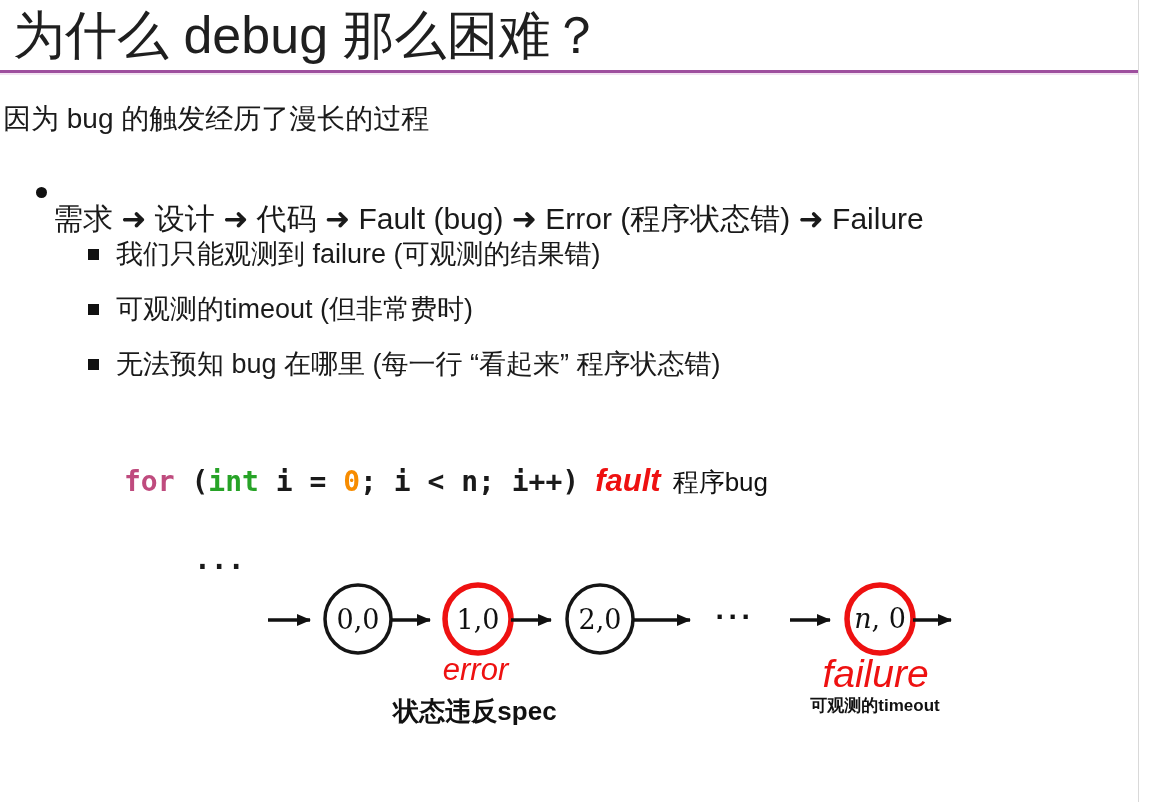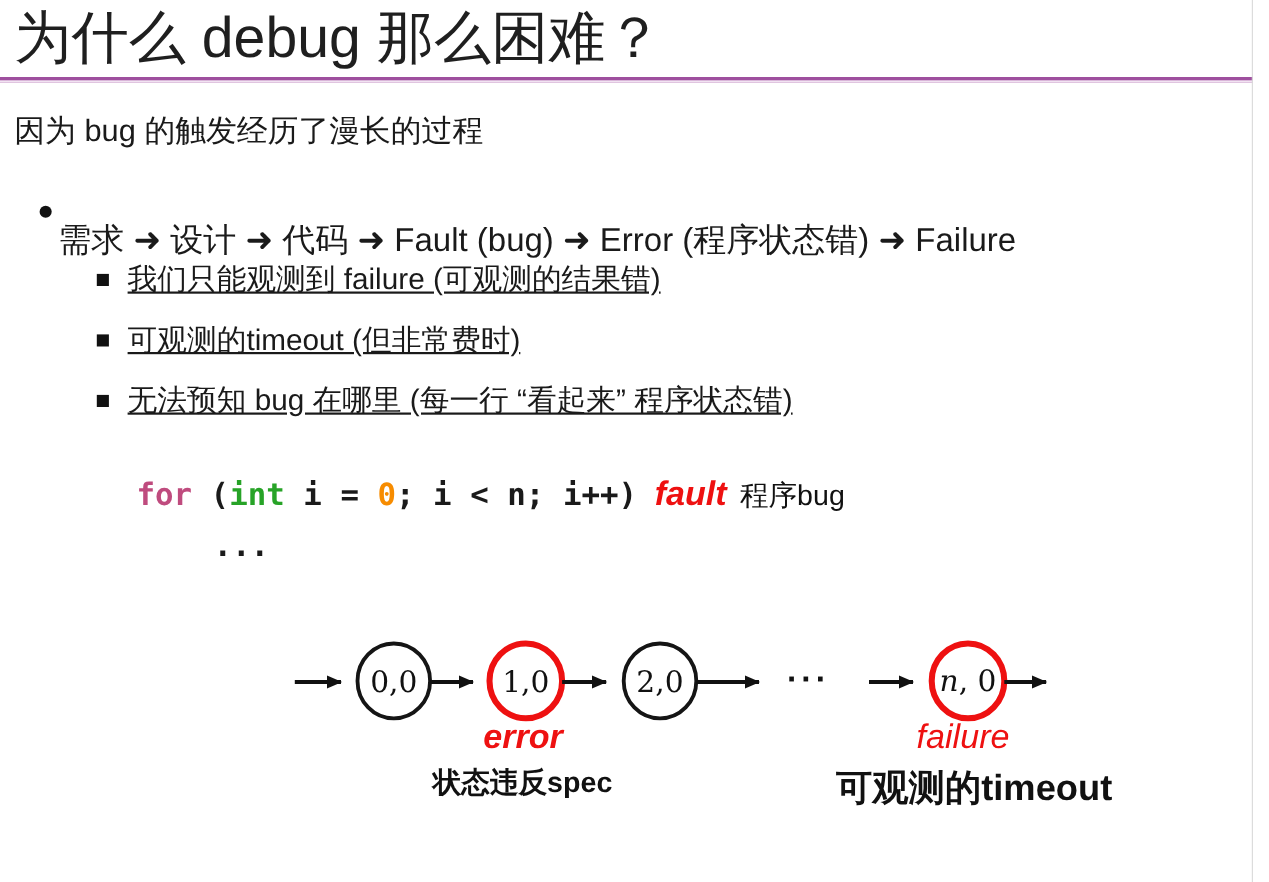--- a/index.html
+++ b/index.html
@@ -7,55 +7,55 @@
        font-family:"Liberation Sans","DejaVu Sans",sans-serif;color:#1a1a1a;}
   .slide{position:relative;width:1154px;height:643px;background:#fff;}
 
   .right-border{position:absolute;left:1138px;top:0;width:1px;height:802px;background:#d9d9d9;}
 
   .title{position:absolute;left:13px;top:0;width:1110px;height:68px;line-height:70px;
          font-size:52px;font-weight:500;color:#1f1f1f;white-space:nowrap;}
   .divider{position:absolute;left:0;top:70px;width:1139px;height:3px;background:#9e4f9e;
            border-bottom:2px solid #f2e3f2;}
 
-  .intro{position:absolute;left:13px;top:101px;font-size:28px;line-height:36px;white-space:nowrap;}
+  .intro{position:absolute;left:3px;top:101px;font-size:28px;line-height:36px;white-space:nowrap;}
 
   .bullet-row{position:absolute;left:36px;top:172px;display:flex;align-items:flex-start;flex-direction:column;}
   .disc{width:11px;height:11px;border-radius:50%;background:#111;margin-top:15px;flex:0 0 auto;}
   .bullet-text{margin-left:17px;font-size:30px;line-height:41px;white-space:nowrap;}
 
   .sub-row{position:absolute;left:88px;display:flex;align-items:flex-start;}
   .sub-row.s0{top:236px}.sub-row.s1{top:291px}.sub-row.s2{top:346px}
   .sq{width:11px;height:11px;background:#111;margin-top:13px;flex:0 0 auto;}
-  .sub-text{margin-left:17px;font-size:27px;line-height:37px;white-space:nowrap;text-decoration:underline;}
+  .sub-text{margin-left:17px;font-size:27px;line-height:37px;white-space:nowrap;}
 
   .code{position:absolute;left:124px;top:426px;font-family:"DejaVu Sans Mono","Liberation Mono",monospace;
         font-size:28px;font-weight:bold;line-height:46px;color:#1a1a1a;}
-  .code-line{white-space:pre;position:relative;}
+  .code-line{white-space:pre;position:relative;margin-top:32px;}
   .code-line.l2{padding-left:35px;}
   .code-line.l3{padding-left:70px;}
   .kw{color:#bf4b7e;}
   .ty{color:#27a327;}
   .num{color:#f78c00;}
   .fault{font-family:"Liberation Sans","DejaVu Sans",sans-serif;font-style:italic;font-weight:600;
          color:#ee1111;font-size:31px;margin-left:16px;}
   .fault-note{font-family:"Liberation Sans","DejaVu Sans",sans-serif;font-weight:500;font-style:normal;
          color:#111;font-size:26px;margin-left:12px;}
   .circled{position:relative;display:inline-block;}
   .ellipse-overlay{position:absolute;left:-10px;top:-14px;width:54px;height:66px;
          border:4.5px solid #ee1111;border-radius:50%;pointer-events:none;}
 
   .diagram-svg{position:absolute;left:250px;top:578px;}
   .state-text{font-family:"DejaVu Serif","Liberation Serif",serif;font-size:27px;fill:#111;}
 
   .dlabel{position:absolute;text-align:center;white-space:nowrap;}
-  .err-label{left:398px;top:652px;width:155px;font-size:31px;font-style:italic;font-weight:700;color:#ee1111;}
+  .err-label{left:398px;top:652px;width:155px;font-size:31px;font-style:italic;font-weight:400;color:#ee1111;}
   .err-cap{left:380px;top:694px;width:190px;font-size:26px;font-weight:600;color:#111;}
-  .fail-label{left:798px;top:652px;width:155px;font-size:31px;font-style:italic;font-weight:500;color:#ee1111;}
-  .fail-cap{left:760px;top:694px;width:230px;font-size:33px;font-weight:600;color:#111;}
+  .fail-label{left:798px;top:652px;width:155px;font-size:39px;font-style:italic;font-weight:500;color:#ee1111;}
+  .fail-cap{left:760px;top:694px;width:230px;font-size:17px;font-weight:600;color:#111;}
 </style>
 </head>
 <body>
 
 <div class="slide">
 
   <div class="title">为什么 debug 那么困难？</div>
   <div class="divider"></div>
 
   <div class="intro">因为 bug 的触发经历了漫长的过程</div>

